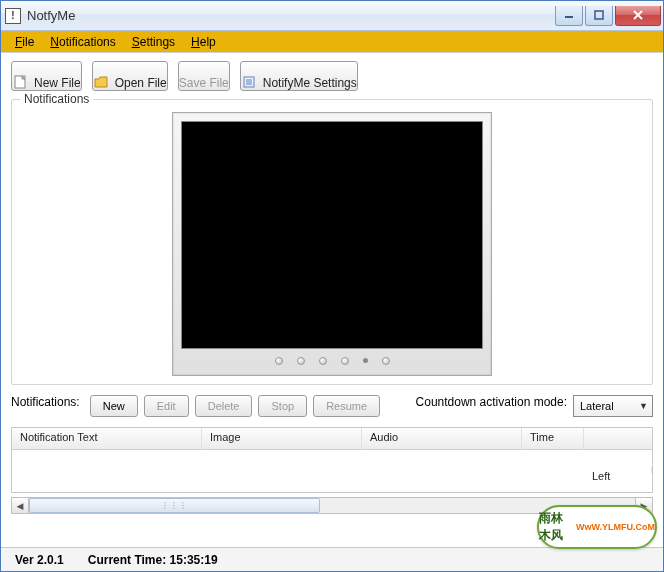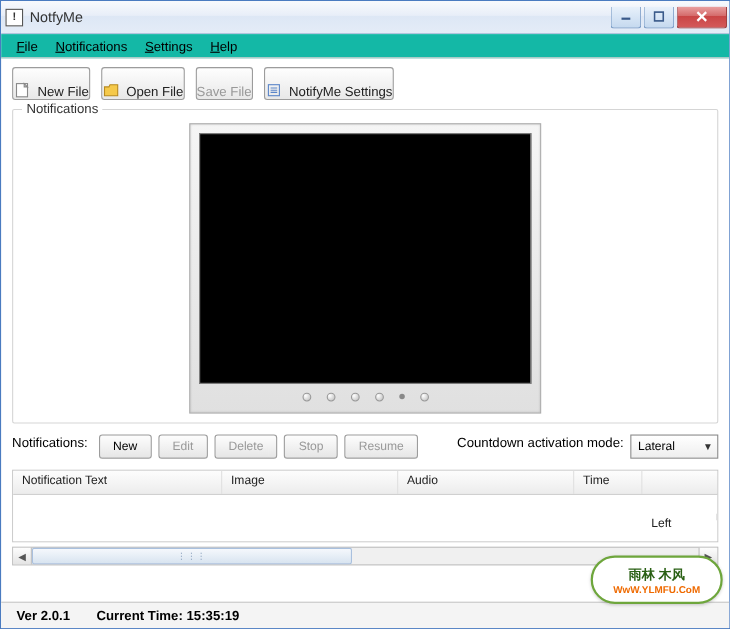--- a/index.html
+++ b/index.html
@@ -9,21 +9,21 @@
 .titlebar { height: 30px; background: linear-gradient(to bottom, #f8fafd 0%, #e8eef8 45%, #dde7f5 46%, #e4ecf7 100%); display: flex; align-items: center; padding-left: 4px; border-bottom: 1px solid #b0c4de; }
 .titlebar-icon { width: 16px; height: 16px; background: #fff; border: 1px solid #555; display: flex; align-items: center; justify-content: center; font-size: 10px; font-weight: bold; color: #333; margin-right: 6px; }
 .titlebar-title { flex: 1; color: #333; font-size: 13px; }
 .win-controls { display: flex; height: 20px; margin-right: 2px; }
 .win-btn { width: 28px; height: 20px; margin-left: 2px; border: 1px solid #7a9cc6; border-top: none; border-radius: 0 0 3px 3px; display: flex; align-items: center; justify-content: center; cursor: pointer; }
 .win-btn.min, .win-btn.max { background: linear-gradient(to bottom, #e8f1fb, #c5d9ef); }
 .win-btn.close { width: 46px; background: linear-gradient(to bottom, #e9a1a1, #d46a6a 45%, #c94545 46%, #d45a5a); border-color: #a04040; }
 .win-btn svg { pointer-events: none; }
 
 
-.menubar { height: 22px; background: #14b8a6; display: flex; align-items: center; padding-left: 6px; border-bottom: 1px solid #d0d0d0; }
+.menubar { height: 22px; background: #eab308; display: flex; align-items: center; padding-left: 6px; border-bottom: 1px solid #d0d0d0; }
 .menubar-item { padding: 2px 8px; cursor: pointer; }
 .menubar-item .ul { text-decoration: underline; }
 
 
 .toolbar { padding: 8px 10px; display: flex; gap: 10px; }
 .tb-btn { height: 30px; padding: 0 0; background: linear-gradient(to bottom, #fefefe, #e8e8e8); border: 1px solid #9c9c9c; border-radius: 3px; display: flex; align-items: flex-end; gap: 6px; cursor: pointer; font-size: 12px; color: #222; }
 .tb-btn.disabled { color: #999; cursor: default; }
 .tb-icon { width: 16px; height: 16px; display: inline-flex; align-items: center; justify-content: center; }
 
 
@@ -65,21 +65,21 @@
 .hs-btn.right { border-right: none; border-left: 1px solid #c0c0c0; }
 .hs-track { flex: 1; position: relative; }
 .hs-thumb { position: absolute; left: 0; top: 0; bottom: 0; width: 48%; background: linear-gradient(to bottom, #f5f8fc, #d8e4f0); border: 1px solid #a9c0de; border-radius: 2px; display: flex; align-items: center; justify-content: center; }
 .hs-grip { font-size: 8px; color: #7a93b3; letter-spacing: 1px; }
 
 
 .statusbar { position: absolute; bottom: 0; left: 0; right: 0; height: 24px; border-top: 1px solid #c8c8c8; display: flex; align-items: center; padding: 0 10px; background: #f4f4f4; gap: 16px; font-size: 12px; font-weight: bold; }
 .status-cell { padding: 0 4px; }
 
 
-.watermark { position: absolute; right: 6px; bottom: 22px; width: 120px; height: 44px; border: 2px solid #6ea63c; border-radius: 22px; background: #fff; display: flex; flex-direction: column; align-items: center; justify-content: center; font-size: 10px; color: #3c7a1f; box-shadow: 0 1px 3px rgba(0,0,0,0.2); }
+.watermark { position: absolute; right: 6px; bottom: 22px; width: 120px; height: 44px; border: 2px solid #6ea63c; border-radius: 22px; background: #fff; display: flex; flex-direction: row; align-items: center; justify-content: center; font-size: 10px; color: #3c7a1f; box-shadow: 0 1px 3px rgba(0,0,0,0.2); }
 .watermark .cn { font-size: 12px; font-weight: bold; color: #2a6014; }
 .watermark .url { color: #ef6a00; font-weight: bold; font-size: 9px; }
 </style>
 </head>
 <body>
 
 <div class="titlebar">
   <div class="titlebar-icon">!</div>
   <div class="titlebar-title">NotfyMe</div>
   <div class="win-controls">

